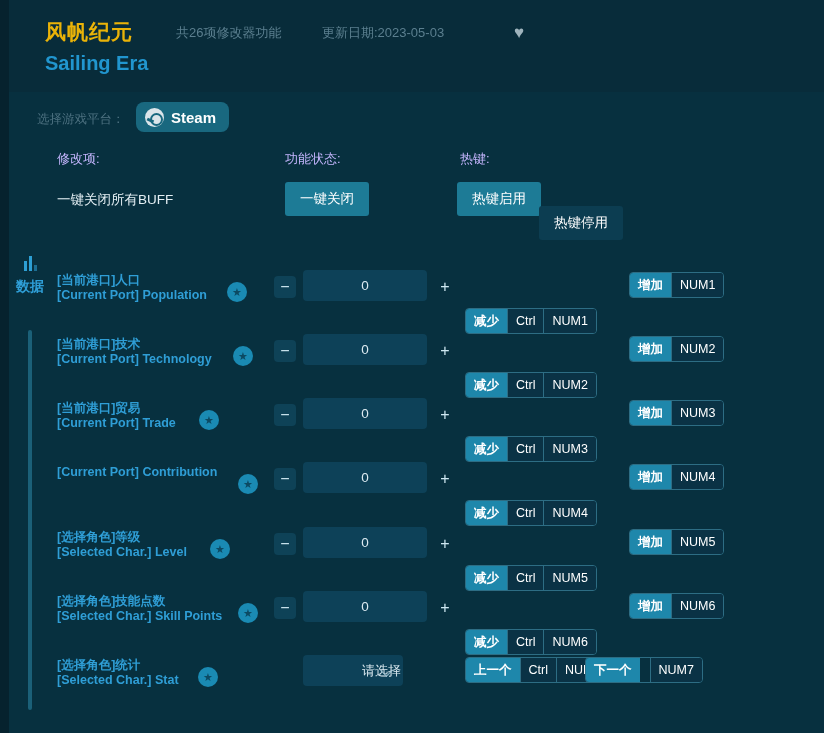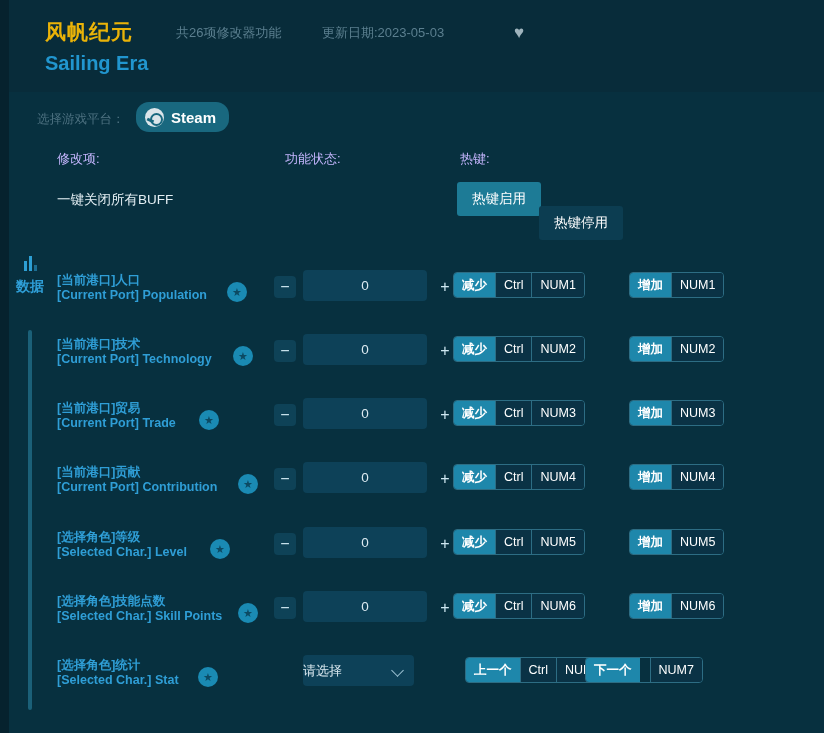--- a/index.html
+++ b/index.html
@@ -87,21 +87,21 @@
     font-size: 12.5px;
     color: #4d7180;
   }
   .steam-btn {
     position: absolute;
     left: 127px; top: 2px;
     height: 30px;
     padding: 0 13px 0 9px;
     background: #19687f;
     border: none;
-    border-radius: 13px;
+    border-radius: 8px;
     display: flex;
     align-items: center;
     gap: 7px;
     cursor: pointer;
   }
   .steam-logo {
     width: 19px; height: 19px;
     border-radius: 50%;
     background: #dbe5ea;
     position: relative;
@@ -292,39 +292,39 @@
     justify-content: center;
     padding: 0 8px;
     font-size: 12.5px;
     color: #ffffff;
     background: #0a3245;
     border-left: 1px solid #2d6d84;
     white-space: nowrap;
   }
   .hk .seg:first-child { border-left: none; }
   .hk .seg.hl { background: #1e87ab; font-weight: bold; }
-  .hk.dec { left: 444px; }
+  .hk.dec { left: 456px; margin-top: 36px; }
   .hk.inc { left: 620px; }
   .hk.prev { left: 456px; }
   .hk.next { left: 576px; gap: 10px; }
 
   
   .select-box {
     position: absolute;
     left: 294px; top: 0;
-    width: 111px; height: 31px;
+    width: 100px; height: 31px;
     background: #0d4158;
     border: none;
     border-radius: 4px;
     color: #dceaf1;
     font-size: 13px;
     font-family: inherit;
     display: flex;
     align-items: center;
-    justify-content: flex-start;
+    justify-content: flex-end;
     cursor: pointer;
   }
   .select-box .sel-val { margin-right: 2px; }
   .chev {
     position: absolute;
     right: 12px; top: 11px;
     width: 9px; height: 9px;
     border-left: 1.6px solid #9ec4d4;
     border-bottom: 1.6px solid #9ec4d4;
     transform: rotate(-45deg);
@@ -354,20 +354,21 @@
   </div>
 
   <div class="col-headers">
     <span class="col-h c1">修改项:</span>
     <span class="col-h c2">功能状态:</span>
     <span class="col-h c3">热键:</span>
   </div>
 
   <div class="buff-row">
     <span class="buff-label">一键关闭所有BUFF</span>
+    <button class="btn-primary buff-close">一键关闭</button>
     <button class="btn-primary buff-hk-on">热键启用</button>
     <button class="btn-dark buff-hk-off">热键停用</button>
   </div>
 
   <div class="side-tab">
     <span class="side-bars">
         <i></i>
         <i></i>
         <i></i>
       </span>
@@ -432,21 +433,20 @@
         <span class="seg">NUM3</span>
       </div>
       <div class="hk inc">
         <span class="seg hl">增加</span>
         <span class="seg">NUM3</span>
       </div>
     </div>
 
     <div class="row" style="top:462px">
       <span class="lbl" style="top:3px">
-        <span class="cn">[当前港口]贡献</span>
         <span class="en">[Current Port] Contribution</span>
       </span>
       <button class="star-btn" style="left:229px">★</button>
       <button class="minus-btn">−</button>
       <div class="num-field">0</div>
       <button class="plus-btn">+</button>
       <div class="hk dec">
         <span class="seg hl">减少</span>
         <span class="seg">Ctrl</span>
         <span class="seg">NUM4</span>

